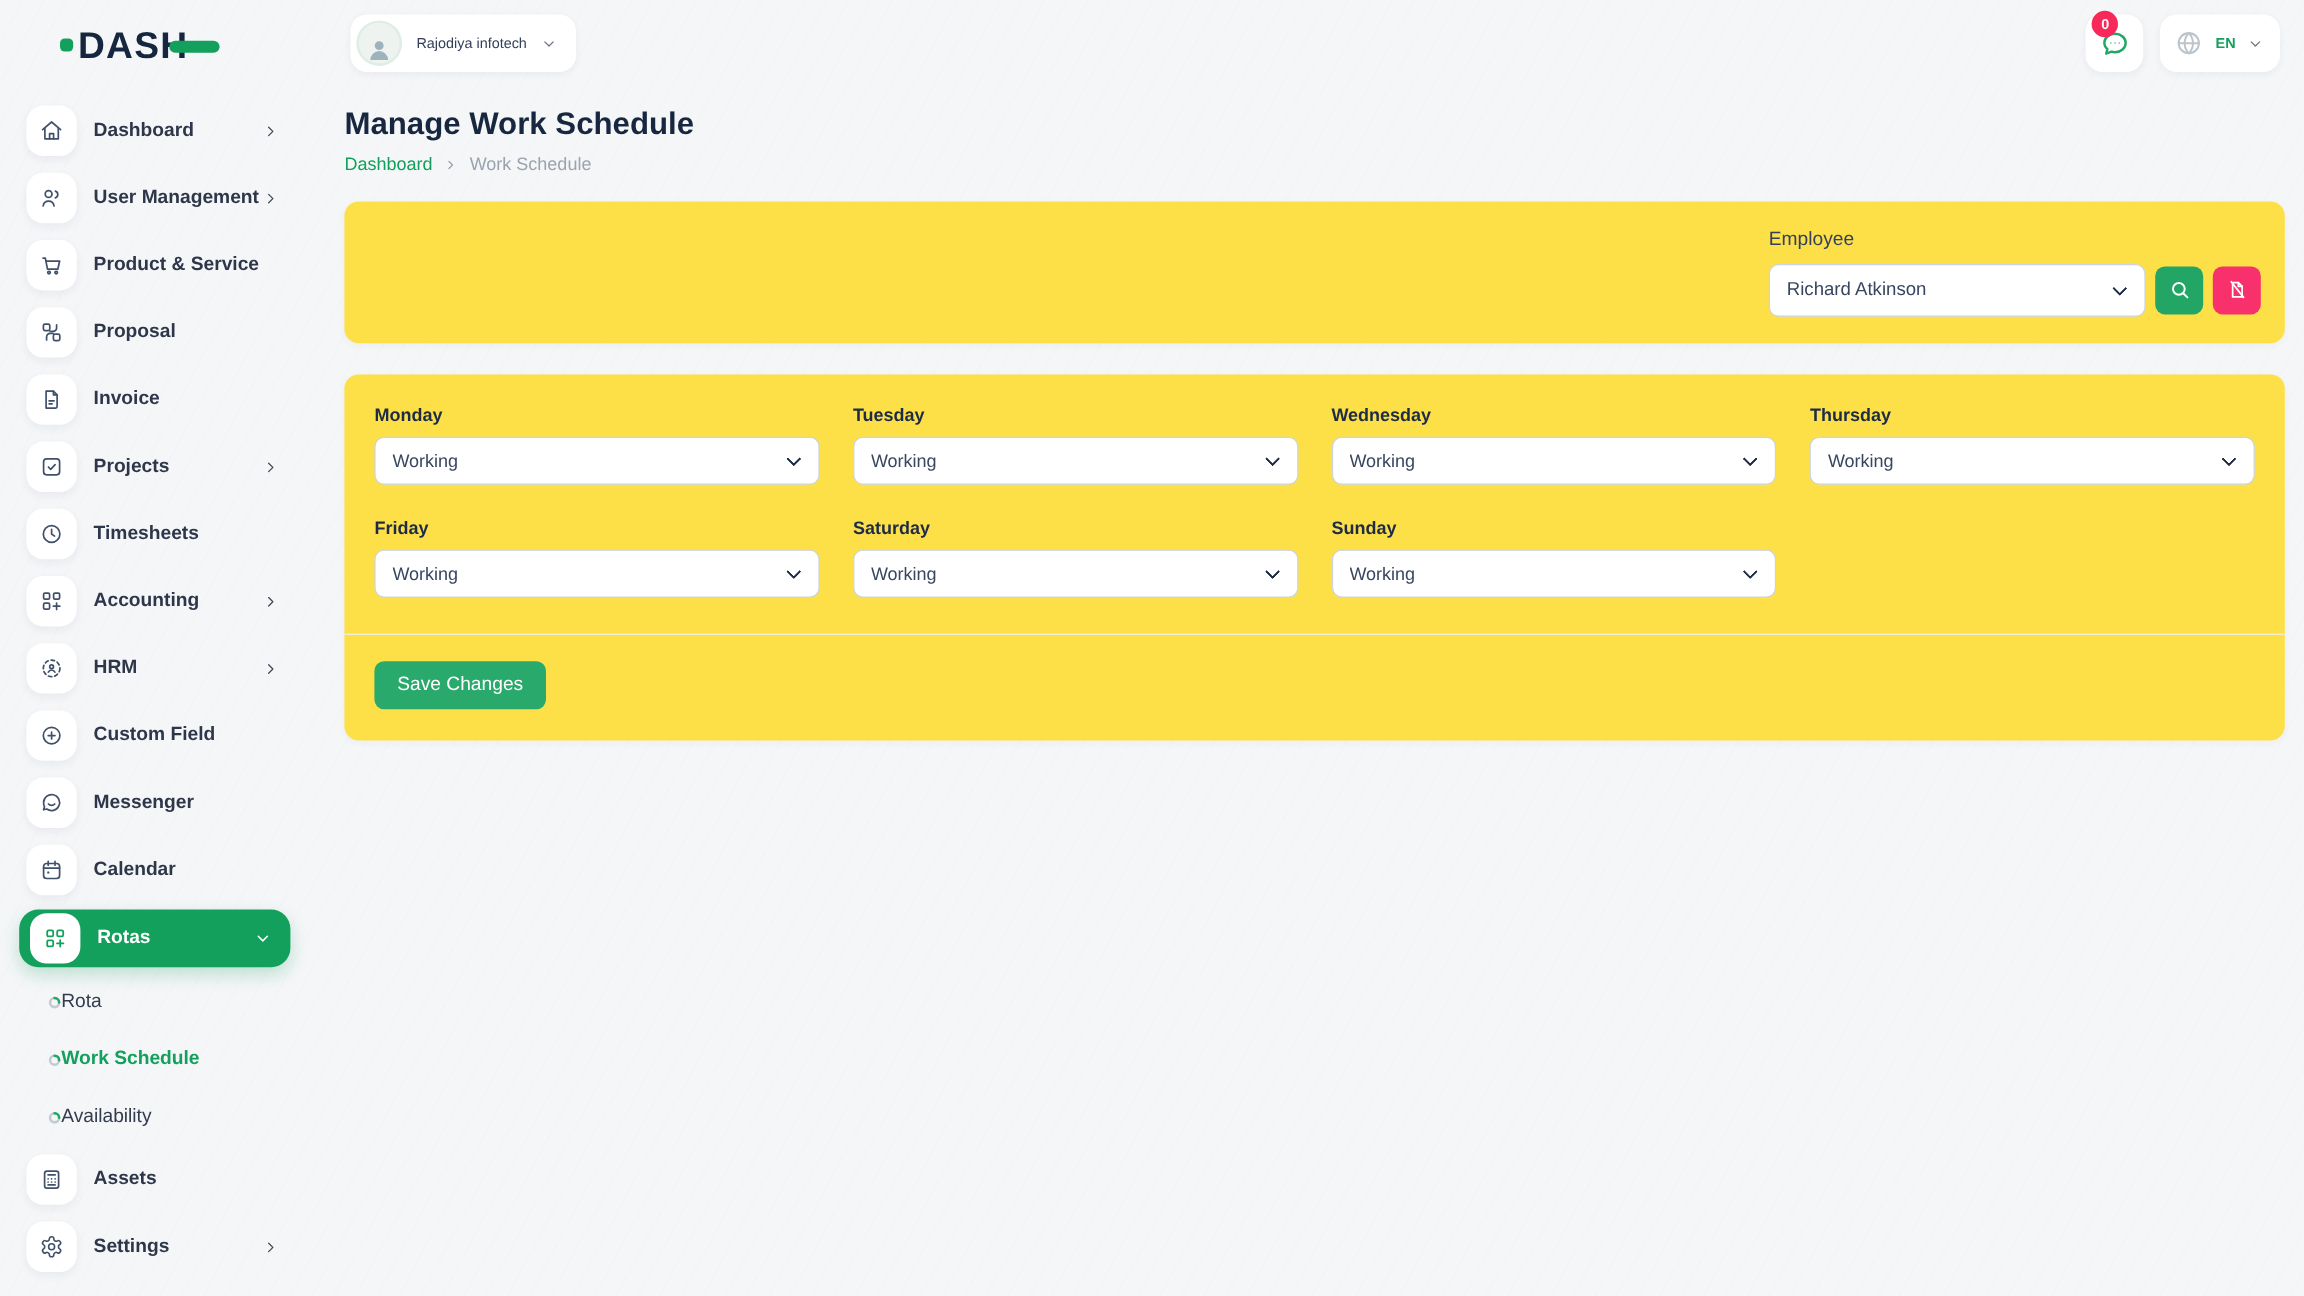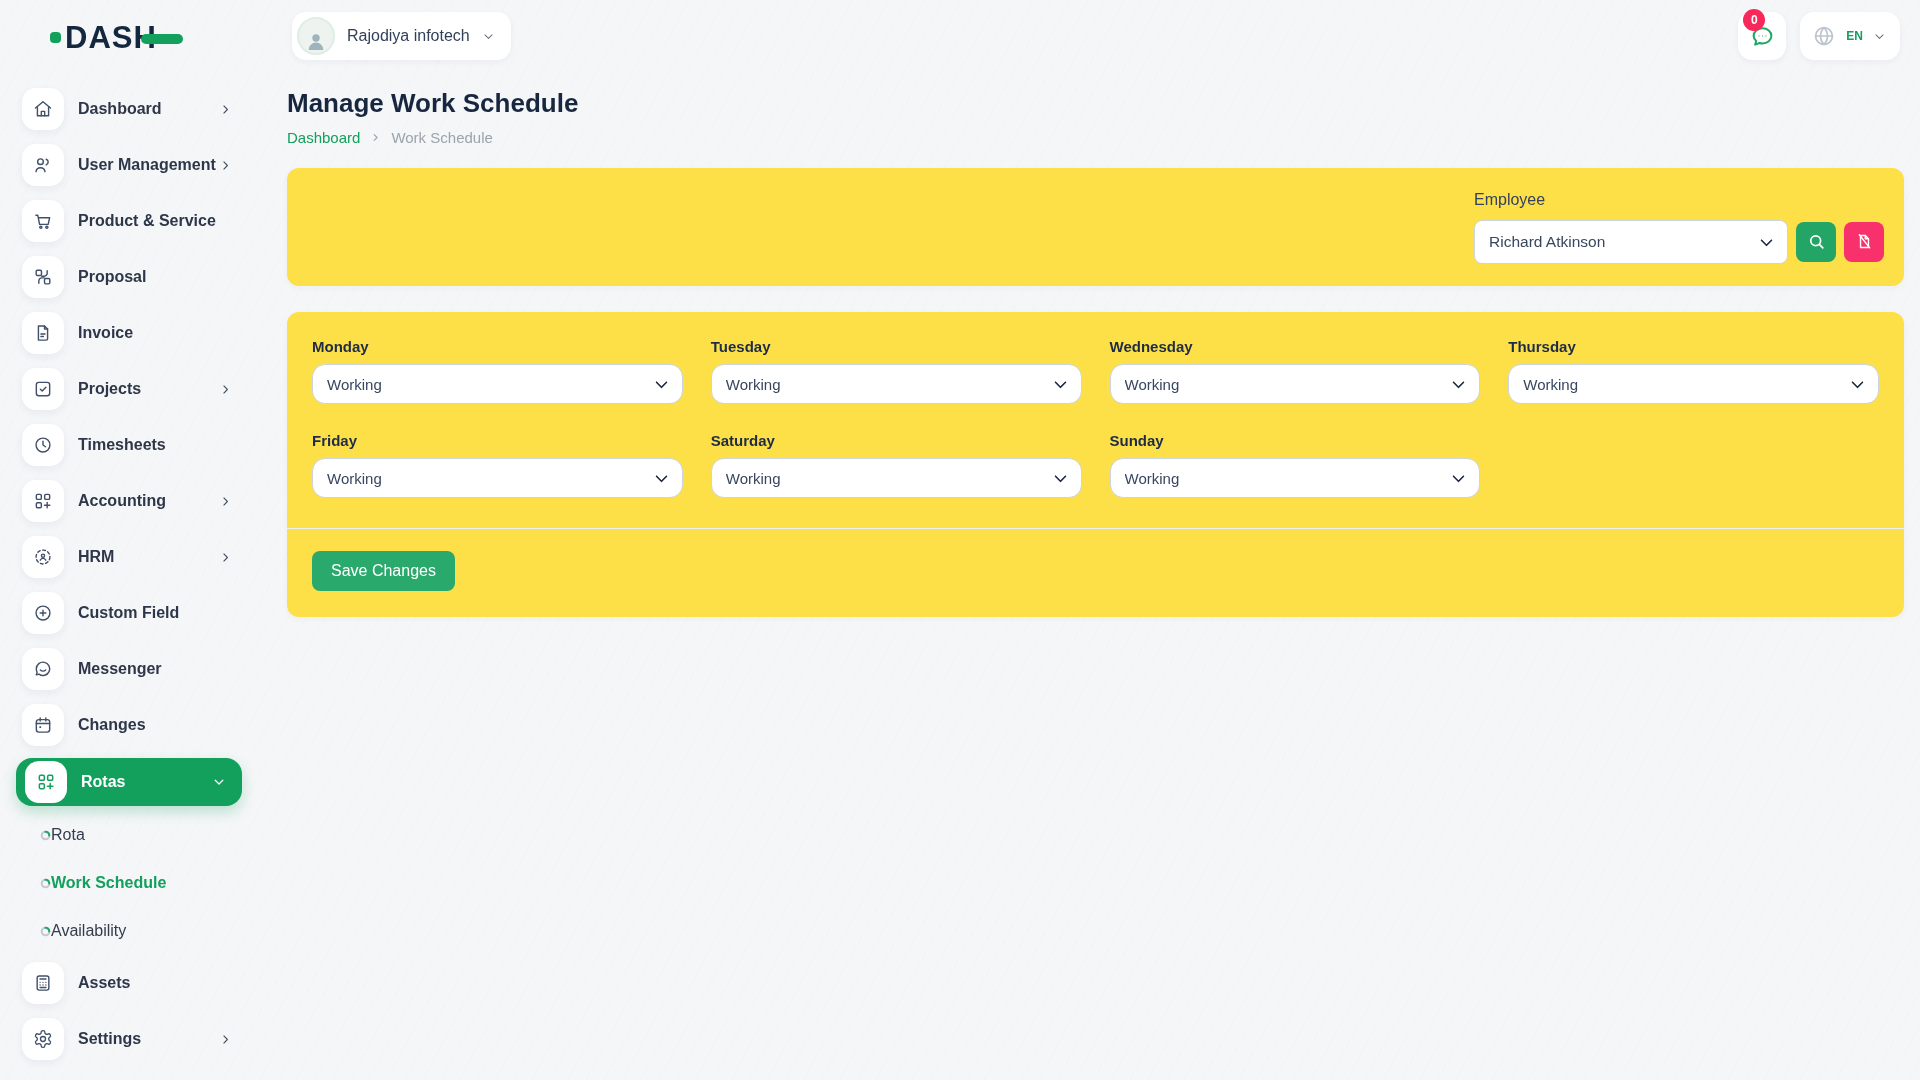--- a/index.html
+++ b/index.html
@@ -36,21 +36,21 @@
   .sub-label { margin-left:0; font-size:16px; color:#333c4e; }
   .sub-item.active .sub-label { color:var(--green); font-weight:700; }
 
   
   .content { flex:1; min-width:0; }
   .topbar { height:72px; display:flex; align-items:center; padding:0 20px 0 32px; }
   .company-pill { background:#fff; border-radius:14px; height:48px; display:flex; align-items:center;
                   padding:0 16px 0 5px; cursor:pointer; box-shadow:0 2px 6px rgba(24,40,60,.05); }
   .avatar { width:38px; height:38px; border-radius:50%; background:#eef3f0; border:2px solid #ddeee5;
             display:flex; align-items:flex-end; justify-content:center; overflow:hidden; }
-  .company-name { margin:0 12px; font-size:16px; color:#33405a; }
+  .company-name { margin:0 12px; font-size:12px; color:#33405a; }
   .chev-down { color:#6b7682; display:flex; }
   .topbar-right { margin-left:auto; display:flex; align-items:center; gap:14px; }
   .icon-btn { width:48px; height:48px; background:#fff; border-radius:14px; position:relative;
               display:flex; align-items:center; justify-content:center; cursor:pointer;
               box-shadow:0 2px 6px rgba(24,40,60,.05); }
   .badge { position:absolute; top:-3px; left:5px; min-width:22px; height:22px; padding:0 6px;
            border-radius:11px; background:var(--badge); color:#fff; font-size:12px; font-weight:700;
            display:flex; align-items:center; justify-content:center; }
   .lang-pill { height:48px; background:#fff; border-radius:14px; display:flex; align-items:center;
                gap:10px; padding:0 14px 0 12px; cursor:pointer; box-shadow:0 2px 6px rgba(24,40,60,.05); }
@@ -81,21 +81,21 @@
           transform:translateY(-68%) rotate(45deg); border-radius:1px; }
 
   .btn-sq { width:40px; height:40px; border:none; border-radius:8px; flex-shrink:0; cursor:pointer;
             display:flex; align-items:center; justify-content:center; color:#fff; }
   .btn-search { background:#23a566; }
   .btn-clear { background:var(--pink); }
 
   .schedule-card { margin-top:26px; padding:26px 25px 26px; }
   .days-grid { display:grid; grid-template-columns:repeat(4,1fr); column-gap:28px; row-gap:28px; }
   .day-label { display:block; font-size:15px; font-weight:700; color:#1d2b47; margin-bottom:9px; }
-  .day .select-wrap select { height:40px; font-size:15px;border-radius:13px; }
+  .day .select-wrap select { height:40px; font-size:15px; }
 
   .divider { border-top:1px solid #edf0f3; margin:30px -25px 22px; }
   .save-row { display:flex; justify-content:flex-start; }
   .btn-save { background:var(--savegreen); color:#fff; border:none; border-radius:8px; height:40px;
               padding:0 19px; font-size:16px; font-family:"Liberation Sans", sans-serif; cursor:pointer; }
   svg { display:block; }
 </style>
 </head>
 <body>
 
@@ -253,21 +253,21 @@
     </div>
 
     <div class="nav-item">
       <span class="tile">
         <svg width="20" height="20" viewBox="0 0 24 24" fill="none" stroke="currentColor" stroke-width="1.7" stroke-linecap="round" stroke-linejoin="round">
             <rect x="4" y="5.5" width="16" height="15" rx="3"></rect>
             <path d="M4 10.2h16M8.6 3.4v3.8M15.4 3.4v3.8"></path>
             <rect x="7.6" y="13.4" width="2.2" height="2.2" rx="0.5" fill="currentColor" stroke="none"></rect>
           </svg>
       </span>
-      <span class="nav-label">Changes</span>
+      <span class="nav-label">Calendar</span>
     </div>
 
     <div class="nav-item active">
       <span class="tile">
         <svg width="20" height="20" viewBox="0 0 24 24" fill="none" stroke="currentColor" stroke-width="1.8" stroke-linecap="round" stroke-linejoin="round">
             <rect x="4" y="4" width="6" height="6" rx="1.4"></rect>
             <rect x="14" y="4" width="6" height="6" rx="1.4"></rect>
             <rect x="4" y="14" width="6" height="6" rx="1.4"></rect>
             <path d="M17 13.8v6.4M13.8 17h6.4"></path>
           </svg>

